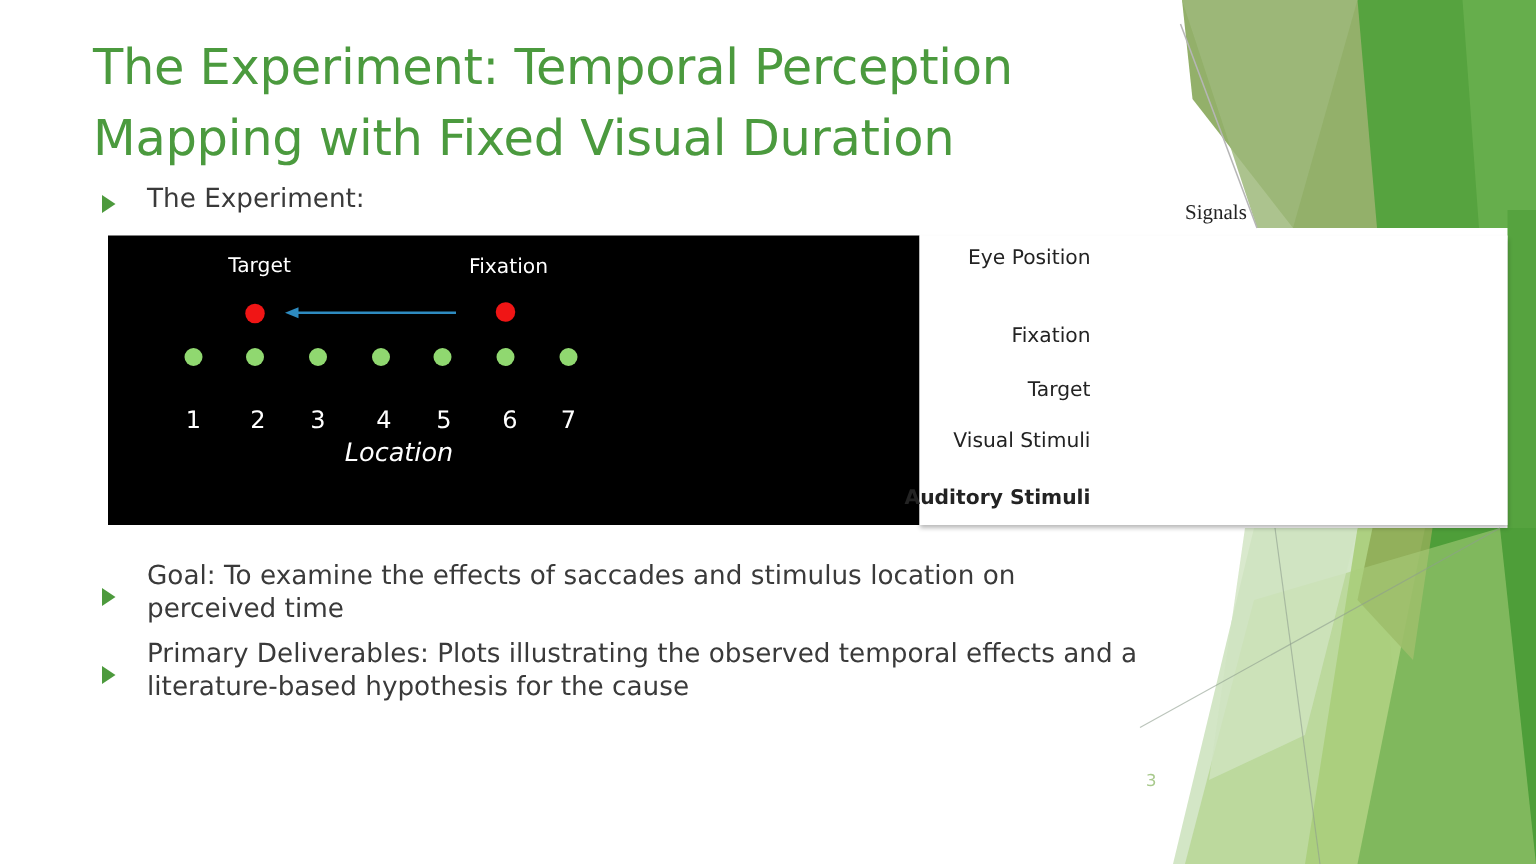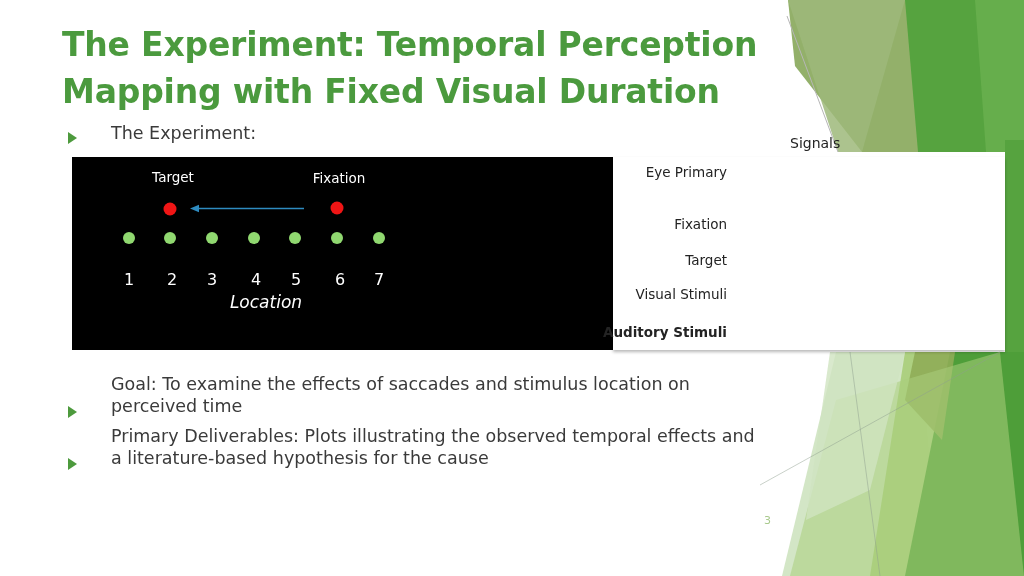--- a/index.html
+++ b/index.html
@@ -27,31 +27,31 @@
 
   
   #title {
     position: absolute;
     left: 62px;
     top: 22px;
     width: 700px;
     color: #4B9A3E;
     font-size: 33px;
     line-height: 1.42;
-    font-weight: 700;
+    font-weight: 400;
     letter-spacing: -0.2px;
     white-space: pre-line;
   }
 
   
   .bullet {
     position: absolute;
     display: flex;
-    align-items: flex-end;
-    gap: 16px;
+    align-items: center;
+    gap: 3px;
   }
   .bullet .tri {
     flex: 0 0 auto;
     width: 0;
     height: 0;
     border-left: 9px solid #4D9A3D;
     border-top: 6px solid transparent;
     border-bottom: 6px solid transparent;
     margin-top: 6px;
     margin-right: 18px;
@@ -138,20 +138,21 @@
     white-space: nowrap;
     text-align: right;
   }
   #signals-title {
     position: absolute;
     left: 790px;
     top: 135px;
     color: #232323;
     font-size: 14px;
     white-space: nowrap;
+    font-family: Liberation Serif, serif;
   }
 
   
   #slide-number {
     position: absolute;
     left: 764px;
     top: 514px;
     color: #A8C98C;
     font-size: 11px;
   }
@@ -216,21 +217,21 @@
     <div class="loc-num" style="left:224px; top:113px;">5</div>
     <div class="loc-num" style="left:268px; top:113px;">6</div>
     <div class="loc-num" style="left:307px; top:113px;">7</div>
 
     <div id="location-caption" style="left:194px; top:135px;">Location</div>
   </div>
 
   <div id="signals-title">Signals</div>
 
   <div id="signals-panel">
-    <div class="signal-label" style="top:7px;">Eye Primary</div>
+    <div class="signal-label" style="top:7px;">Eye Position</div>
     <div class="signal-label" style="top:59px;">Fixation</div>
     <div class="signal-label" style="top:95px;">Target</div>
     <div class="signal-label" style="top:129px;">Visual Stimuli</div>
     <div class="signal-label" style="top:167px;font-weight:bold;">Auditory Stimuli</div>
   </div>
 
   <div class="bullet" id="bullet-deliver">
     <span class="tri"></span>
     <span class="btext">Primary Deliverables: Plots illustrating the observed temporal effects and a literature-based hypothesis for the cause</span>
   </div>

